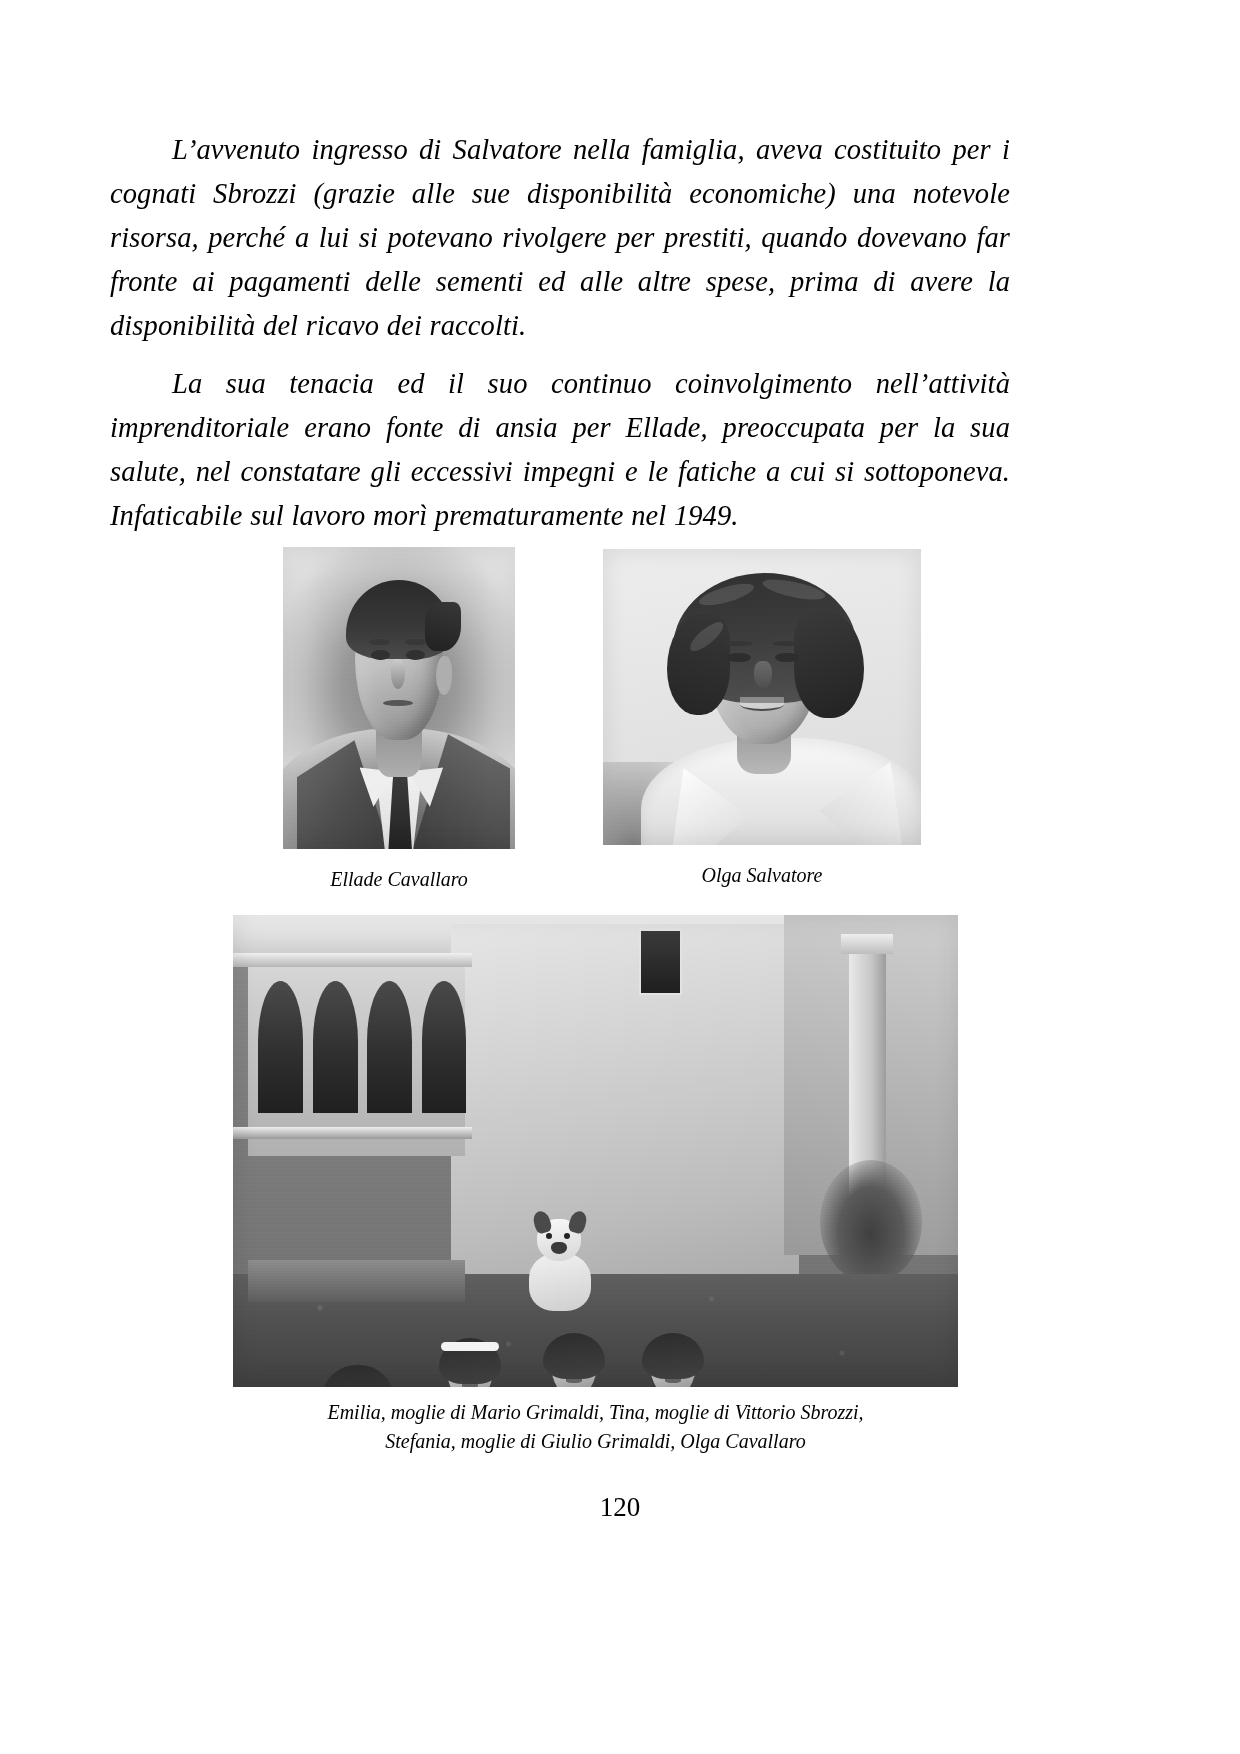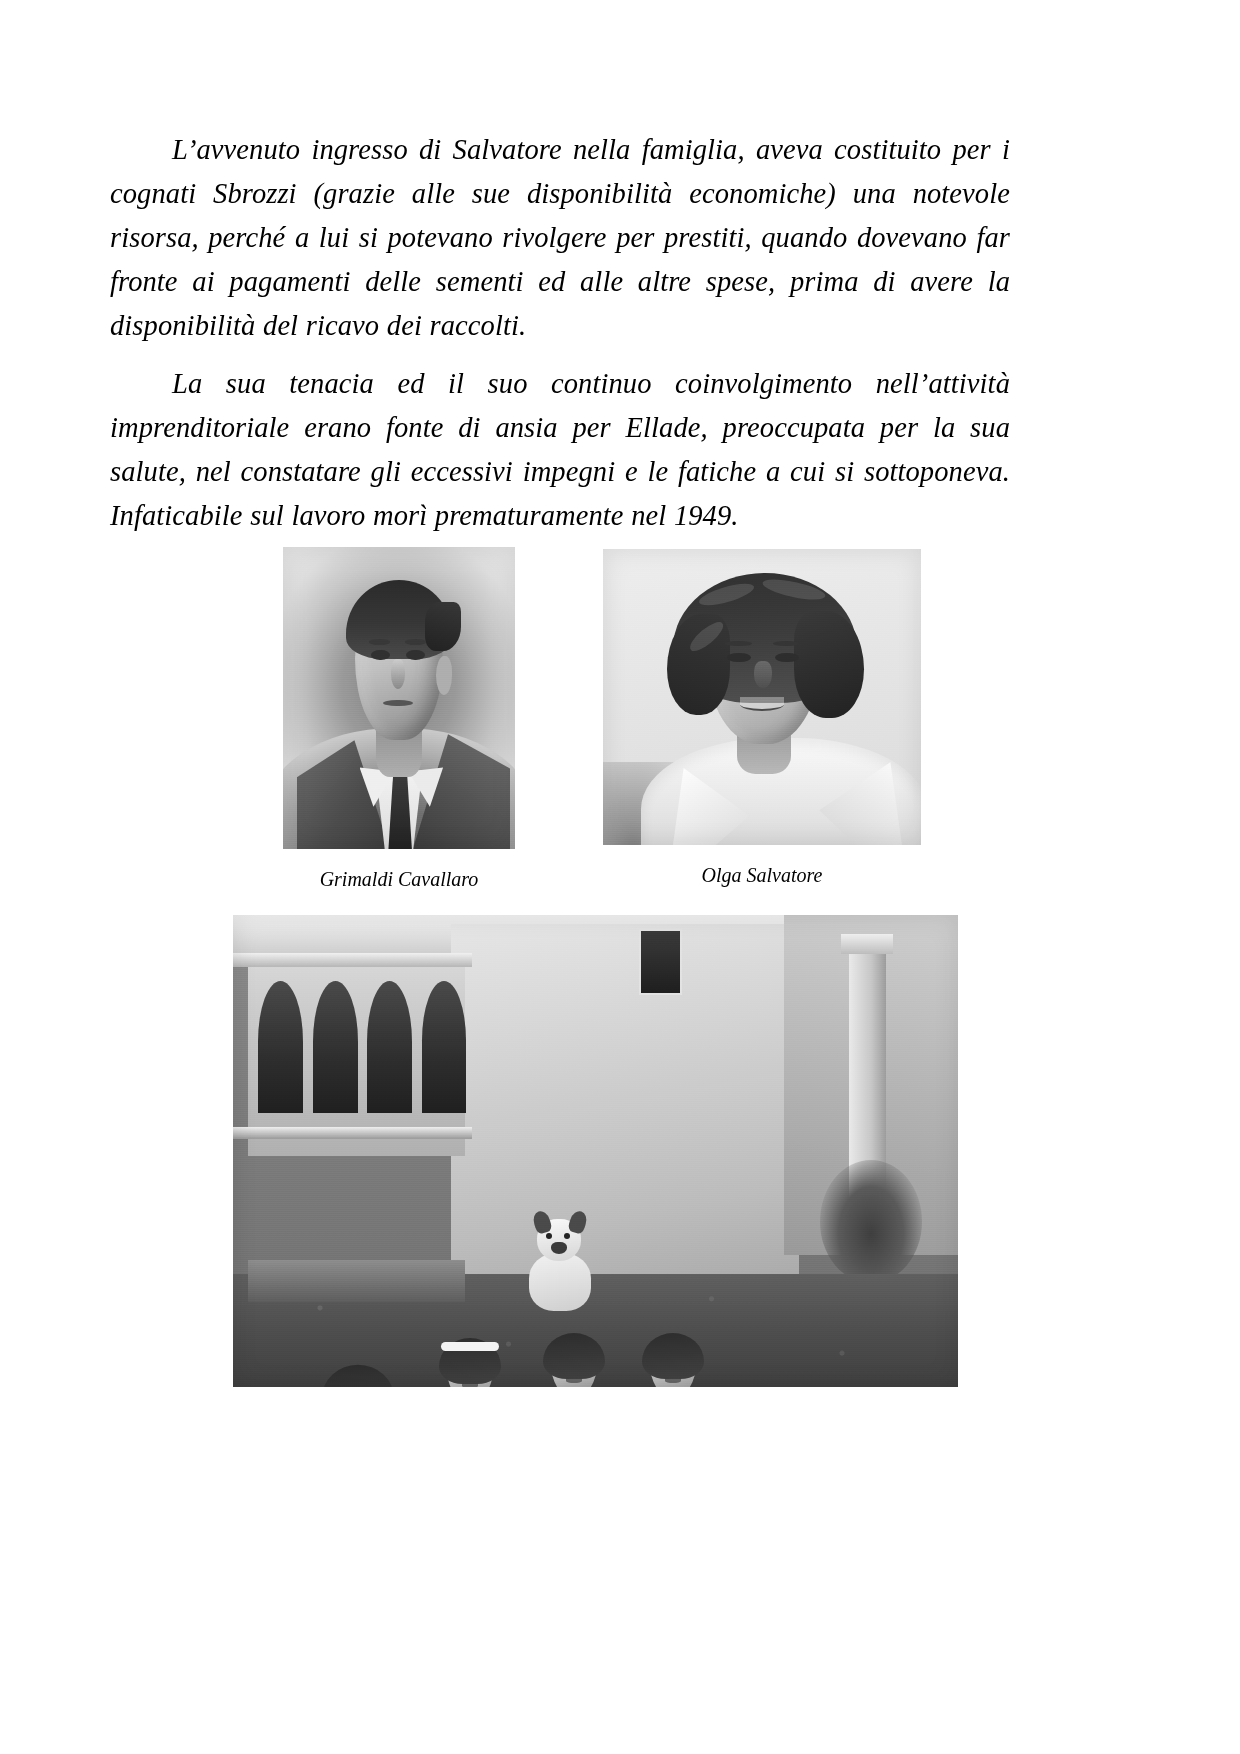--- a/index.html
+++ b/index.html
@@ -440,21 +440,21 @@
         <div class="u-hair"></div>
         <div class="u-browL"></div>
         <div class="u-browR"></div>
         <div class="u-eyeL"></div>
         <div class="u-eyeR"></div>
         <div class="u-nose"></div>
         <div class="u-mouth"></div>
         <div class="g-grain"></div>
         <div class="ph-soft"></div>
       </div>
-      <figcaption class="caption">Grimaldi Cavallaro</figcaption>
+      <figcaption class="caption">Ellade Cavallaro</figcaption>
     </figure>
 
     <figure class="figure fig-right">
       <div class="photo p-right">
         <div class="ph-bg o-bg"></div>
         <div class="o-shadowbody"></div>
         <div class="o-body"></div>
         <div class="o-lapelL"></div>
         <div class="o-lapelR"></div>
         <div class="o-neck"></div>
@@ -547,16 +547,21 @@
         <div class="d-earR"></div>
         <div class="d-eyeL"></div>
         <div class="d-eyeR"></div>
         <div class="d-snout"></div>
       </div>
 
       <div class="g-grain"></div>
       <div class="ph-soft"></div>
     </div>
 
+    <figcaption class="caption group-caption">
+      <span>Emilia, moglie di Mario Grimaldi, Tina, moglie di Vittorio Sbrozzi,</span><br>
+      <span>Stefania, moglie di Giulio Grimaldi, Olga Cavallaro</span>
+    </figcaption>
   </figure>
 
+  <div class="page-number">120</div>
 
 </div>
 
 </body></html>

